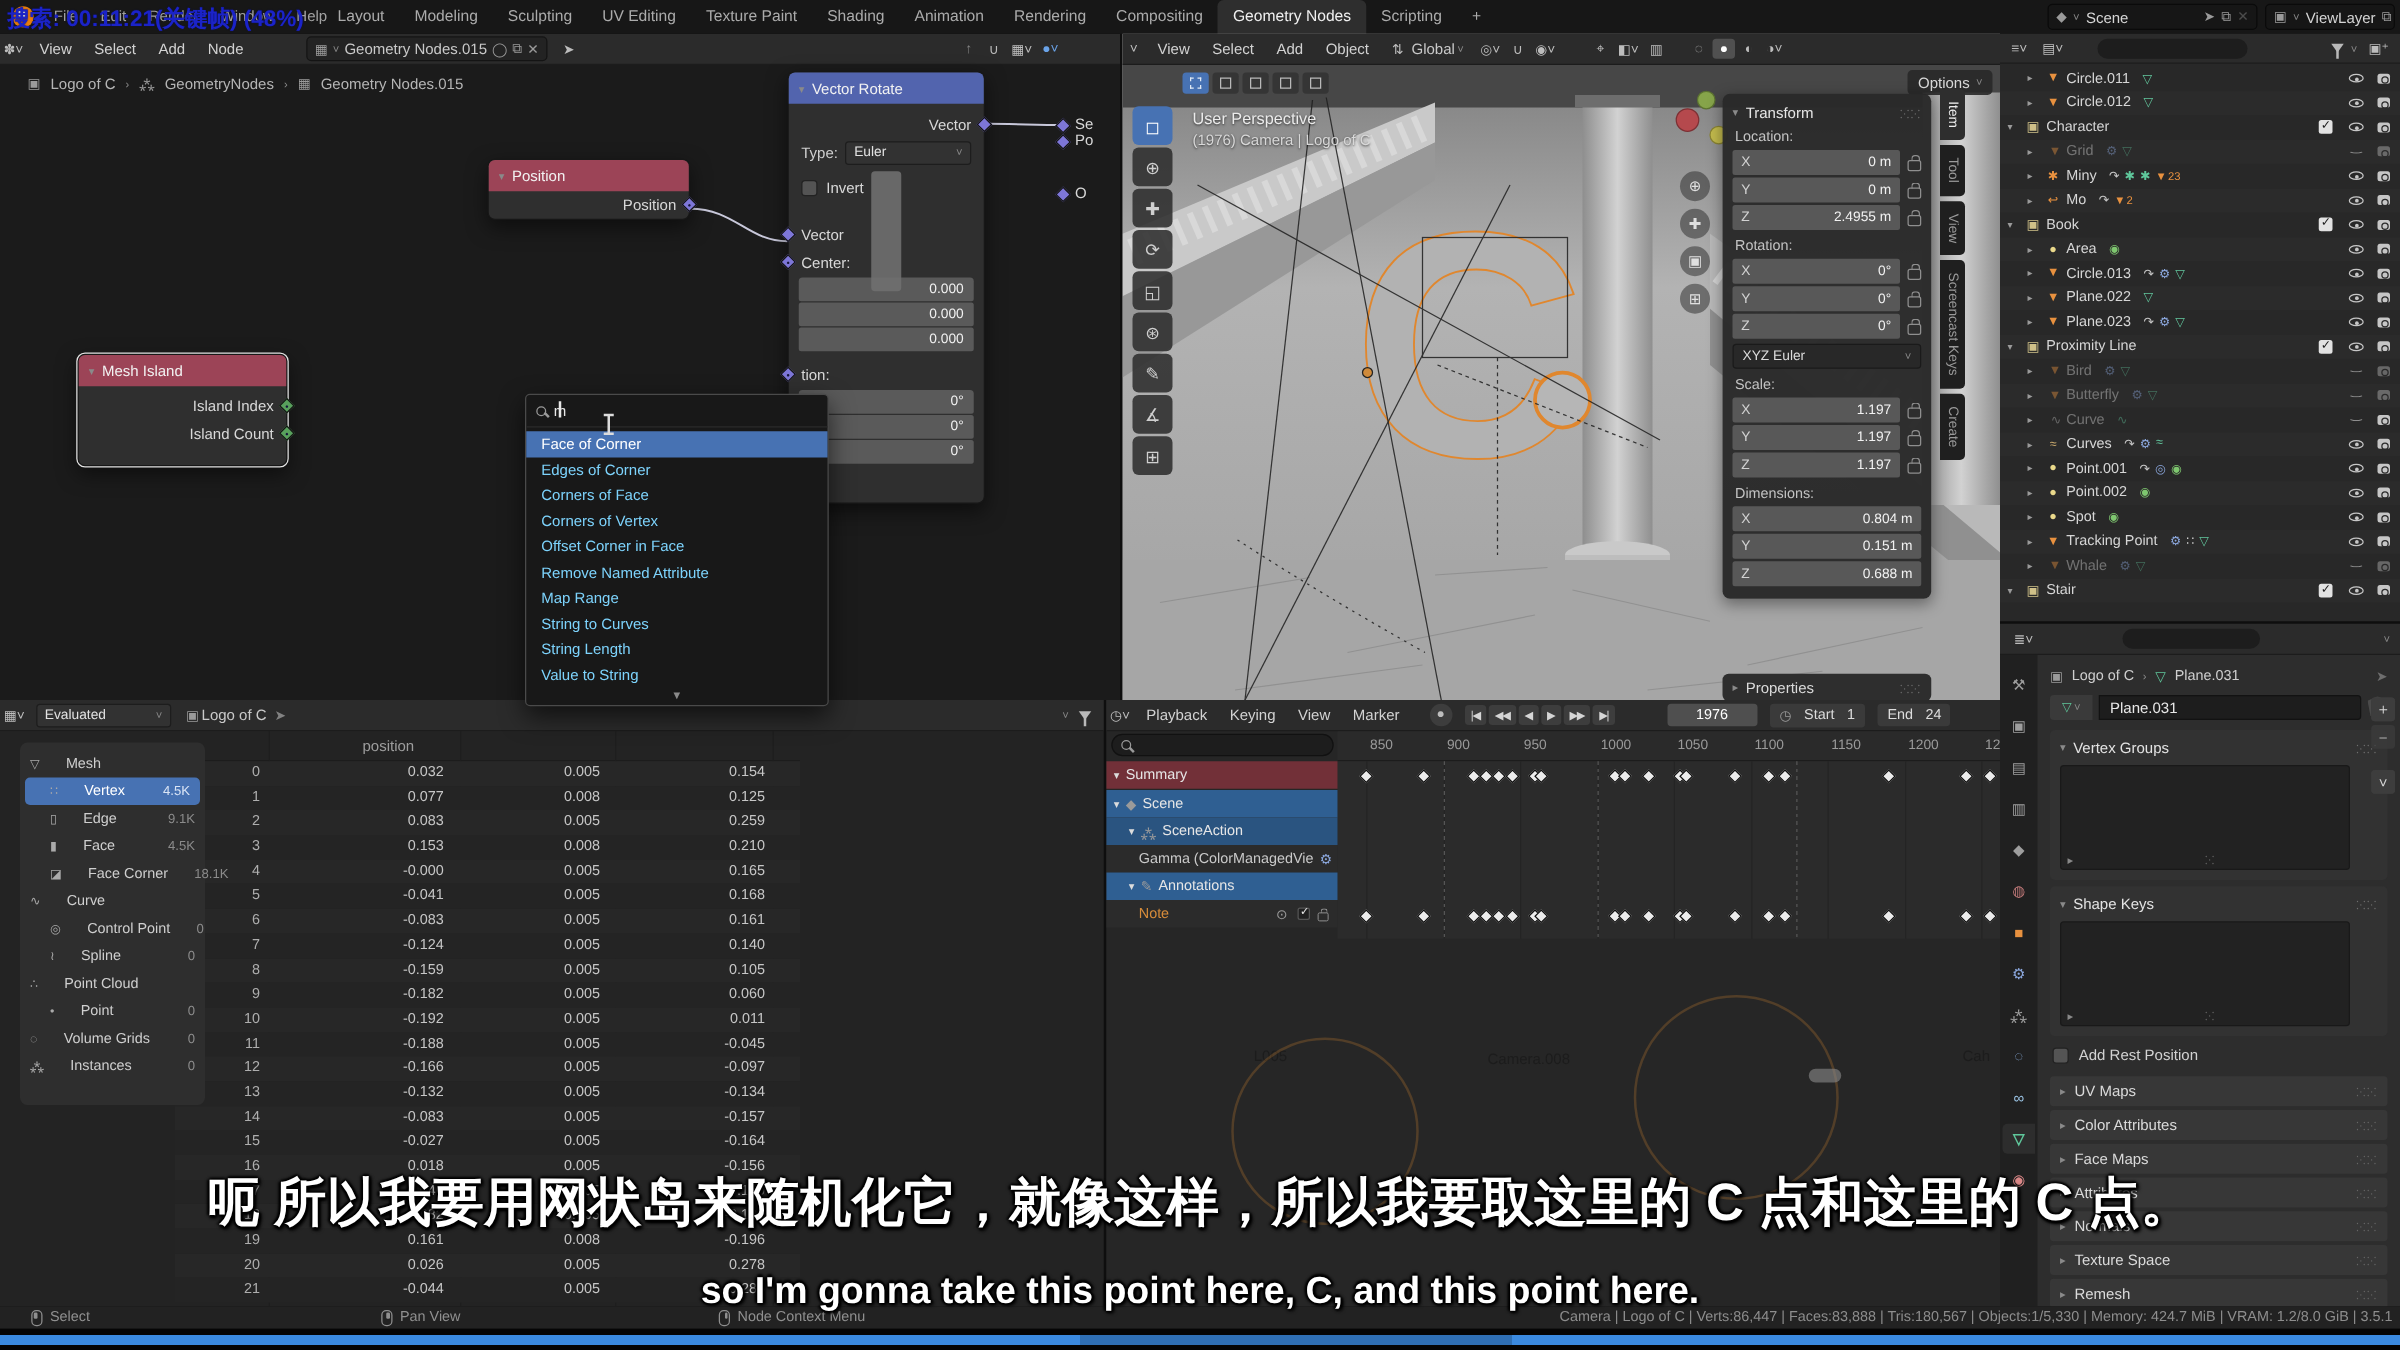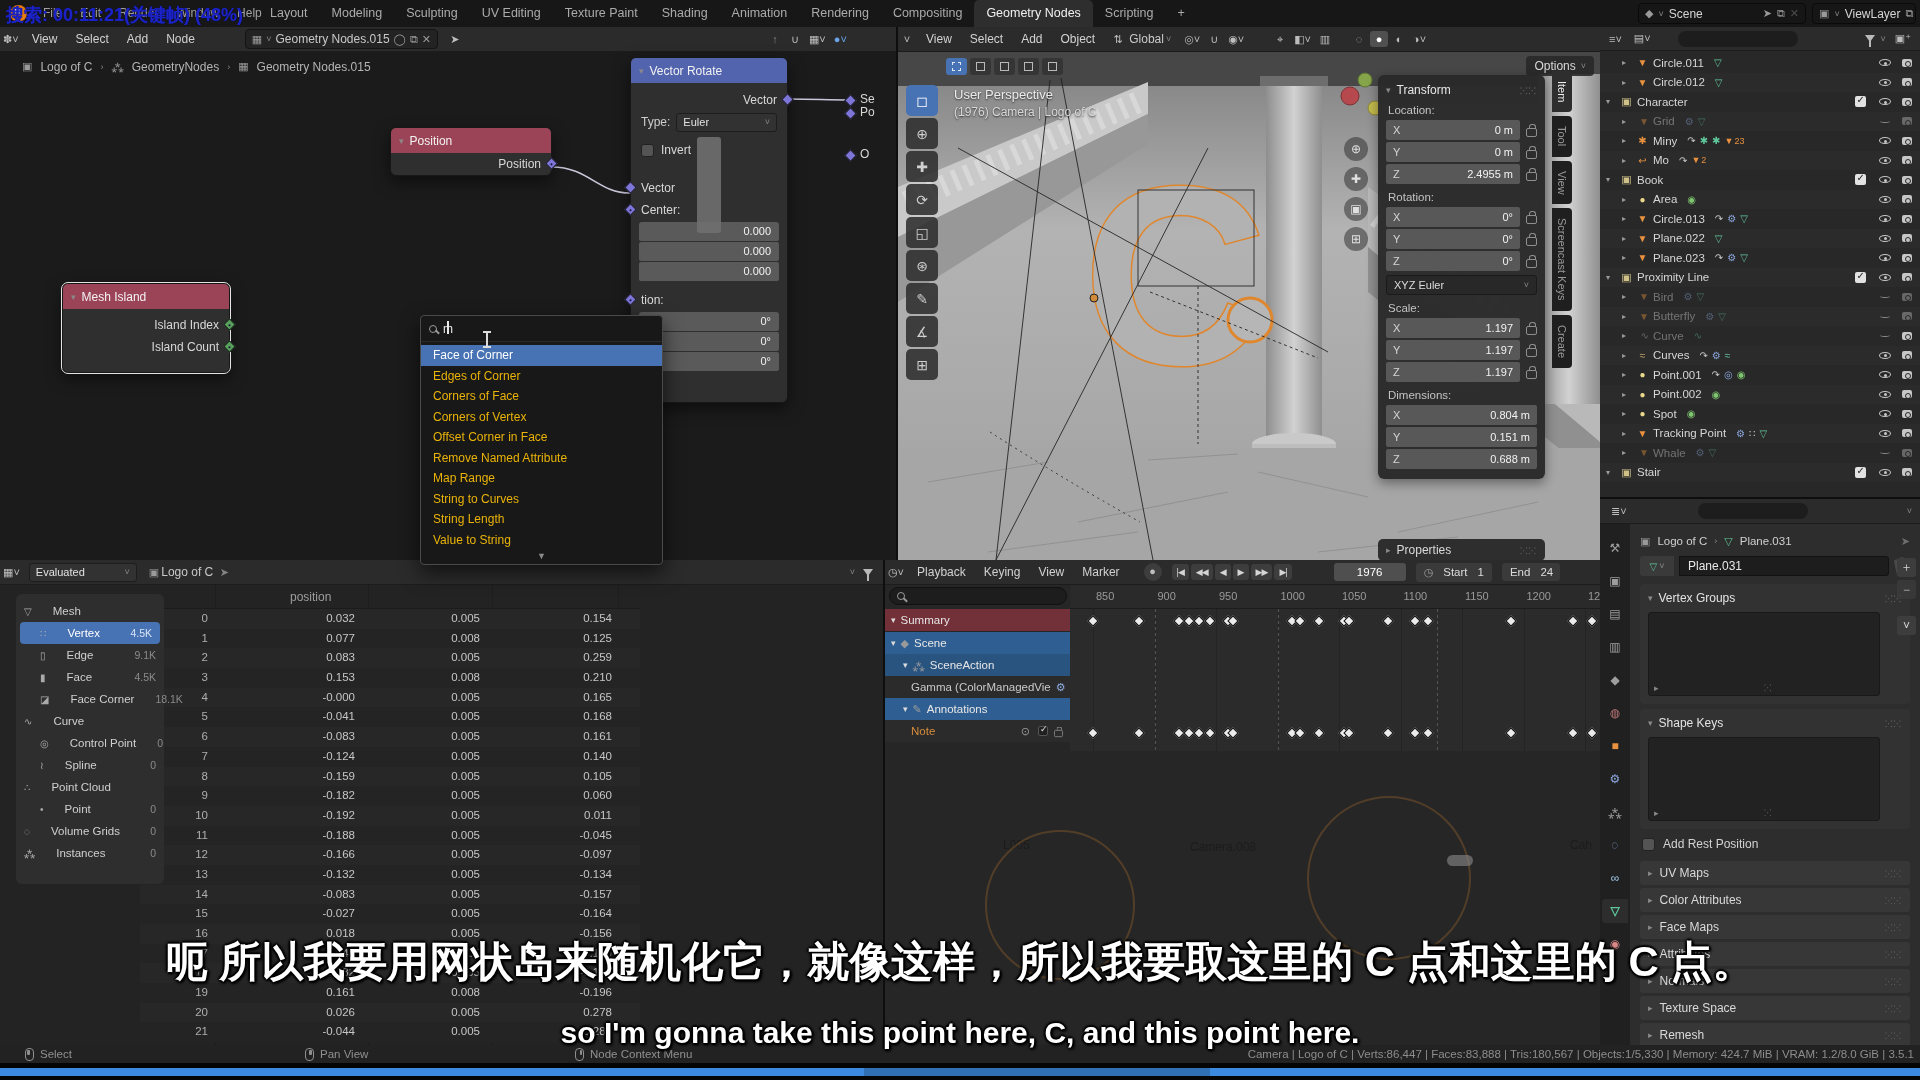--- a/index.html
+++ b/index.html
@@ -57,21 +57,21 @@
   .cbx { width:13px; height:13px; background:#545454; border:1px solid #222; border-radius:3px; margin-right:7px; }
   .nlabel { color:#cfcfcf; }
   .node-fragment { position:absolute; left:697px; top:110px; width:24px; height:96px; background:#6f6f6f; border-radius:3px; opacity:.9; }
 
   .wires { position:absolute; left:0; top:0; width:896px; height:533px; pointer-events:none; }
 
   
   .popup { position:absolute; left:420px; top:315px; width:243px; background:#181818; border:1px solid #4a4a4a; border-radius:4px; box-shadow:0 8px 20px rgba(0,0,0,.6); z-index:50; }
   .popup-search { height:26px; display:flex; align-items:center; gap:6px; padding:0 8px; border-bottom:1px solid #2a2a2a; color:#e8e8e8; }
   .popup-list { list-style:none; padding:3px 0 1px; }
-  .popup-list li { height:20.5px; line-height:20.5px; padding:0 12px; color:#eab308; font-size:12px; white-space:nowrap; }
+  .popup-list li { height:20.5px; line-height:20.5px; padding:0 12px; color:#7dd3fc; font-size:12px; white-space:nowrap; }
   .popup-list li.selected { background:#4772b3; color:#fff; }
   .popup-more { text-align:center; color:#8a8a8a; font-size:9px; height:13px; line-height:10px; }
   .mag { display:inline-block; width:8px; height:8px; border:1.5px solid #9a9a9a; border-radius:50%; position:relative; }
   .mag::after { content:""; position:absolute; width:5px; height:1.5px; background:#9a9a9a; transform:rotate(45deg); right:-4px; bottom:-1px; }
   .caret { position:absolute; left:447px; top:321px; width:1.5px; height:13px; background:#e8e8e8; z-index:55; }
   .ibeam { position:absolute; left:486px; top:332px; width:2px; height:15px; background:#dcdcdc; z-index:60; }
   .ibeam::before, .ibeam::after { content:""; position:absolute; left:-3px; width:8px; height:2px; background:#dcdcdc; }
   .ibeam::before { top:-1px; } .ibeam::after { bottom:-1px; }
 
   

